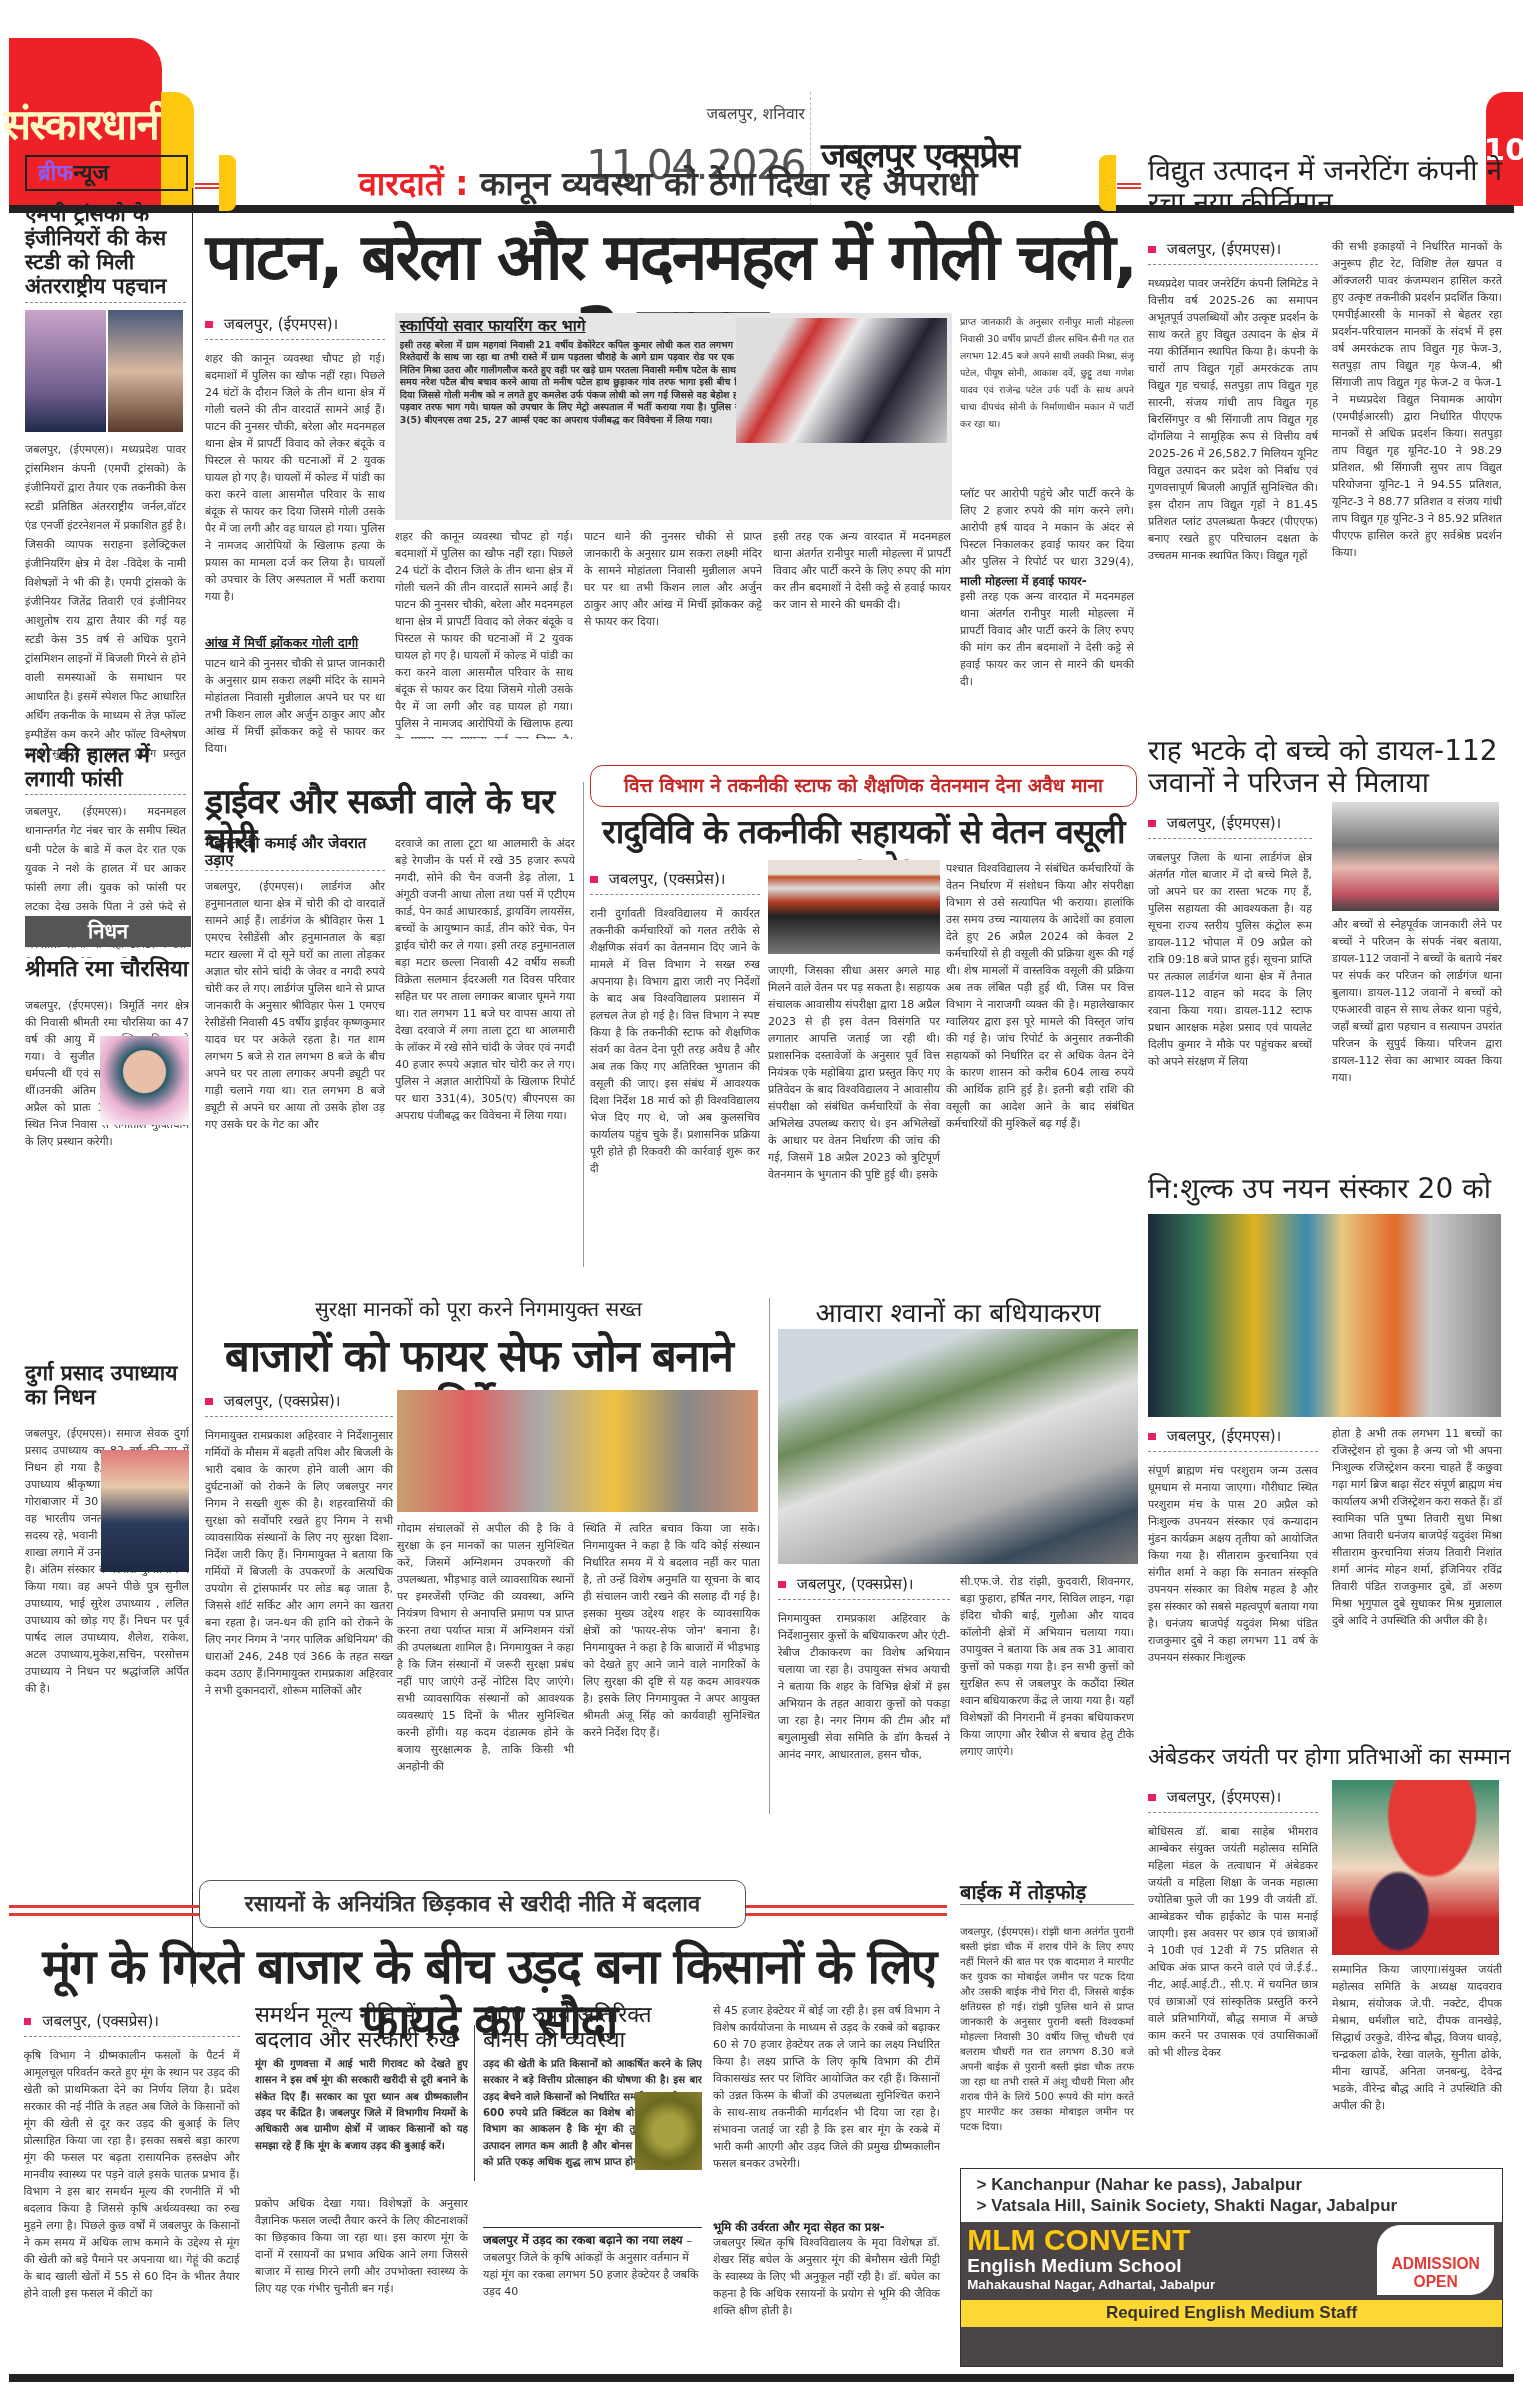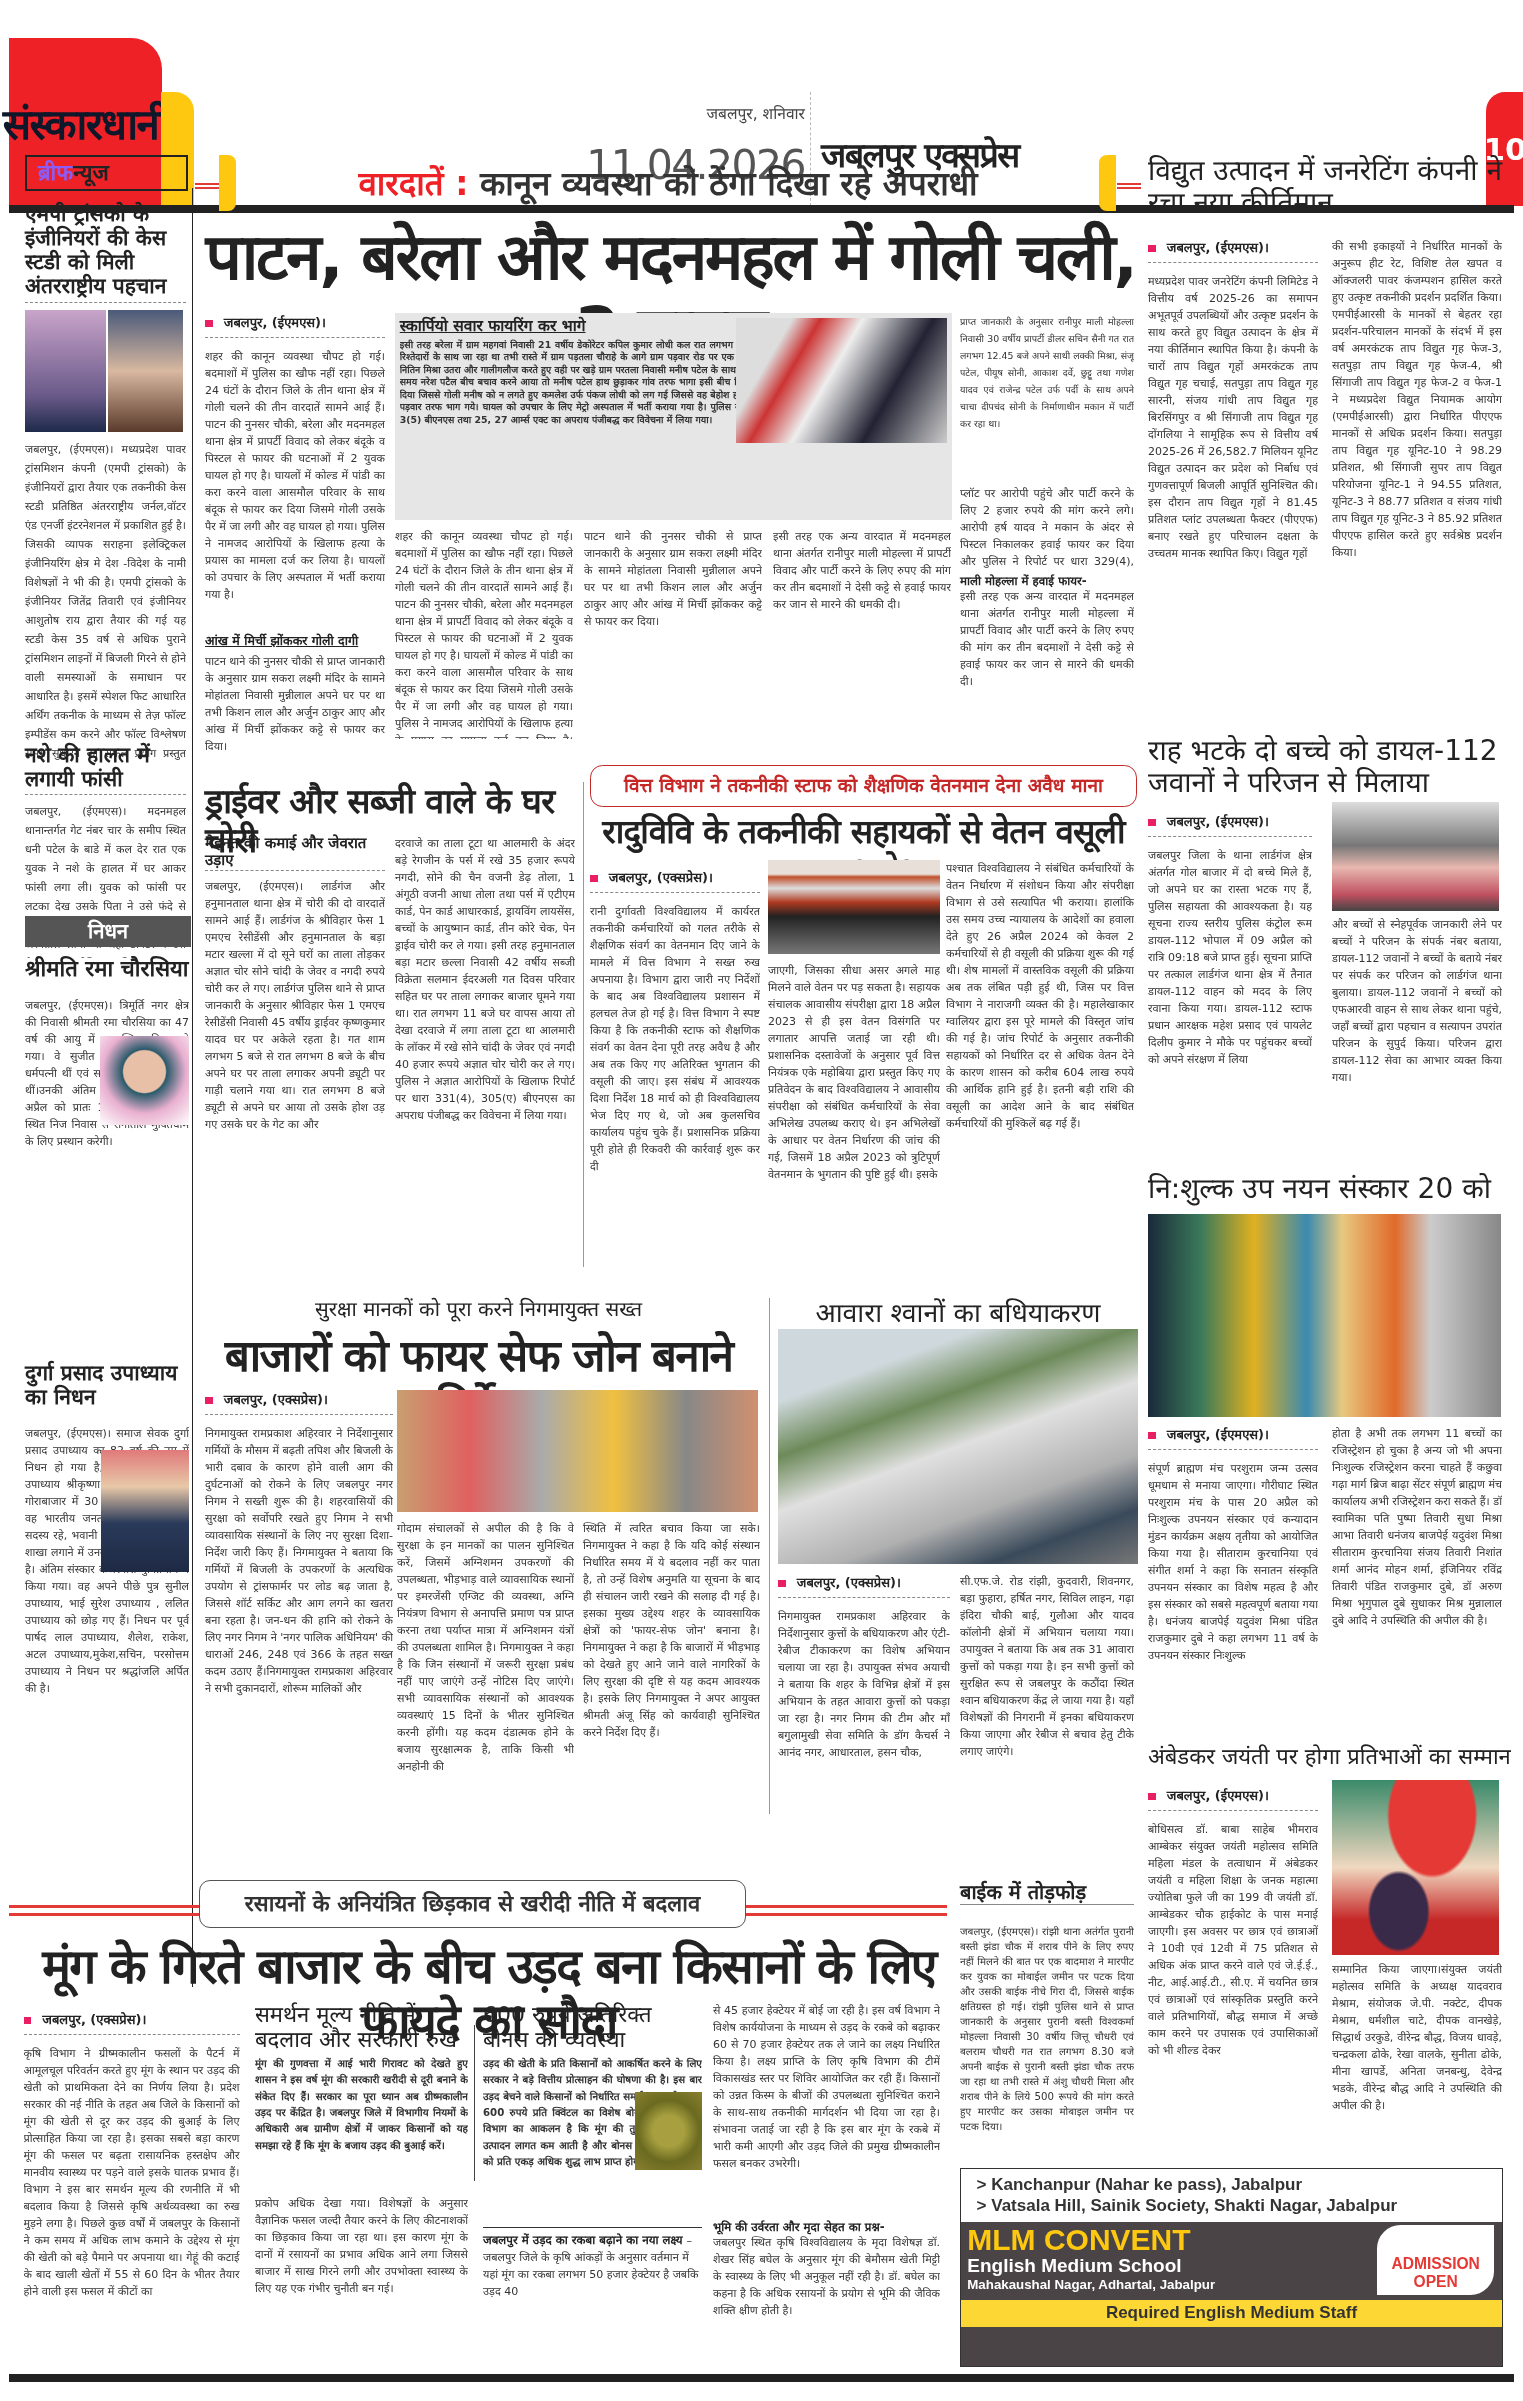--- a/index.html
+++ b/index.html
@@ -1,31 +1,31 @@
 <!DOCTYPE html>
 <html style="font-size:12.5px"><head>
 <meta charset="utf-8">
 <style>
 *{box-sizing:border-box;margin:0;padding:0}
 body{width:1523px;height:2401px;background:#fff;font-family:"DejaVu Sans",sans-serif;color:#222;position:relative;overflow:hidden}
 .abs{position:absolute}
-.masthead-logo{left:9.4px;top:38px;width:153px;height:169px;background:#ee2127;border-radius:0 31px 0 0;color:#0f172a;font-weight:bold;font-size:42px;display:flex;align-items:center;justify-content:center;letter-spacing:-1.6px}
+.masthead-logo{left:9.4px;top:38px;width:153px;height:169px;background:#ee2127;border-radius:0 31px 0 0;color:#fef9c3;font-weight:bold;font-size:42px;display:flex;align-items:center;justify-content:center;letter-spacing:-1.6px}
 .masthead-yellow{left:161px;top:92px;width:33px;height:114px;background:#fdc80f;border-radius:0 19px 0 0}
 .masthead-rule{left:9.4px;top:205px;width:1505px;height:7.8px;background:#222}
 .date-city{left:422px;top:102px;width:383px;text-align:right;font-size:15.6px;color:#444}
 .date-num{left:391px;top:141px;width:414px;text-align:right;font-size:41px;color:#555;letter-spacing:-1.6px}
 .date-sep{left:810px;top:92px;height:114px;border-left:1.6px dashed #bbb}
 .paper-name{left:821px;top:131px;font-size:34px;font-weight:bold;color:#222;letter-spacing:-1.6px}
 .page-num{left:1486px;top:92px;width:38px;height:114px;background:#ee2127;border-radius:19px 0 0 0;color:#fff;font-weight:bold;font-size:31px;display:flex;align-items:center;justify-content:center}
 .brief-box{left:25px;top:155px;width:163px;height:36px;border:2.3px solid #222;font-size:22px;font-weight:bold;padding-left:11px;line-height:31px}
 .brief-box .red{color:#8b5cf6}
 .vline{border-left:1.6px solid #222}
 .hd{font-weight:bold;color:#222;line-height:1.15}
 .body{font-size:11px;line-height:17px;color:#333;text-align:justify;overflow:hidden}
-.dateline{font-size:13px;font-weight:bold;border-bottom:0.8px dashed #888;padding-bottom:6.3px}
+.dateline{font-size:15px;font-weight:normal;border-bottom:0.8px dashed #888;padding-bottom:6.3px}
 .dateline:before{content:"";display:inline-block;width:7.8px;height:7.8px;background:#e91e63;margin-right:11px;vertical-align:middle}
 .photo{background:#999;overflow:hidden}
 .kicker-bar{background:#fdc80f;border-radius:0 7.8px 7.8px 0}
 .redlines{height:6.3px;border-top:2.3px solid #e53935;border-bottom:2.3px solid #e53935}
 .pill{border:1.6px solid #c62828;border-radius:12.5px;color:#c62828;text-align:center;font-weight:bold}
 .grey-box{background:#e6e6e6}
 .nidhan{background:#555;color:#fff;text-align:center;font-weight:bold;font-size:20.3px}
 .footer-rule{left:9.4px;top:2374px;width:1505px;height:7.8px;background:#222}
 .ad{left:960px;top:2168px;width:543px;height:199px;border:1.6px solid #333;background:#4a4446}
 .ad-title{color:#fdc80f;font-weight:bold;font-family:"Liberation Sans",sans-serif}

